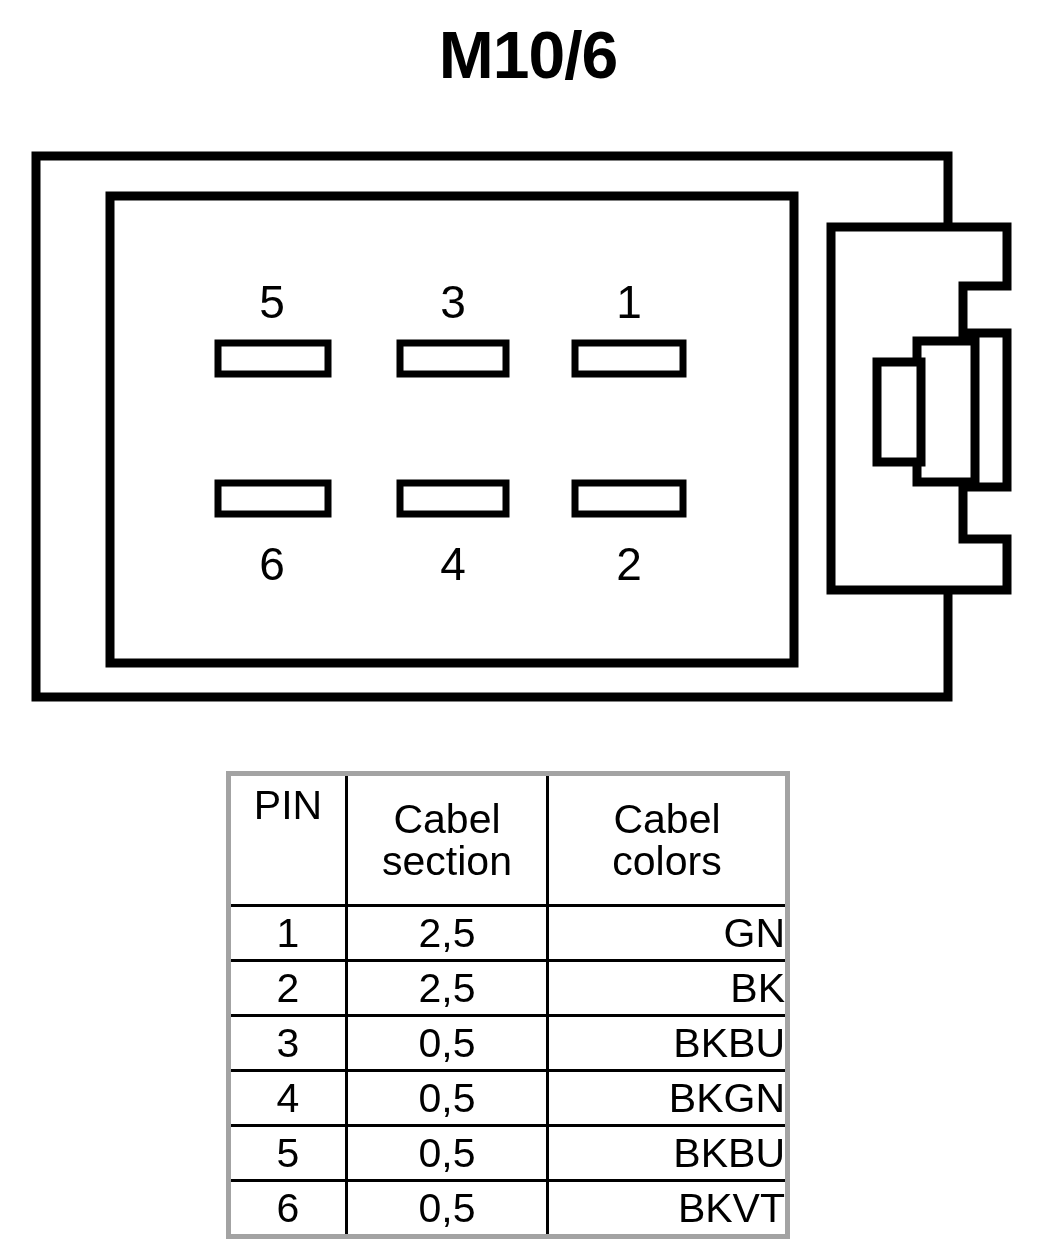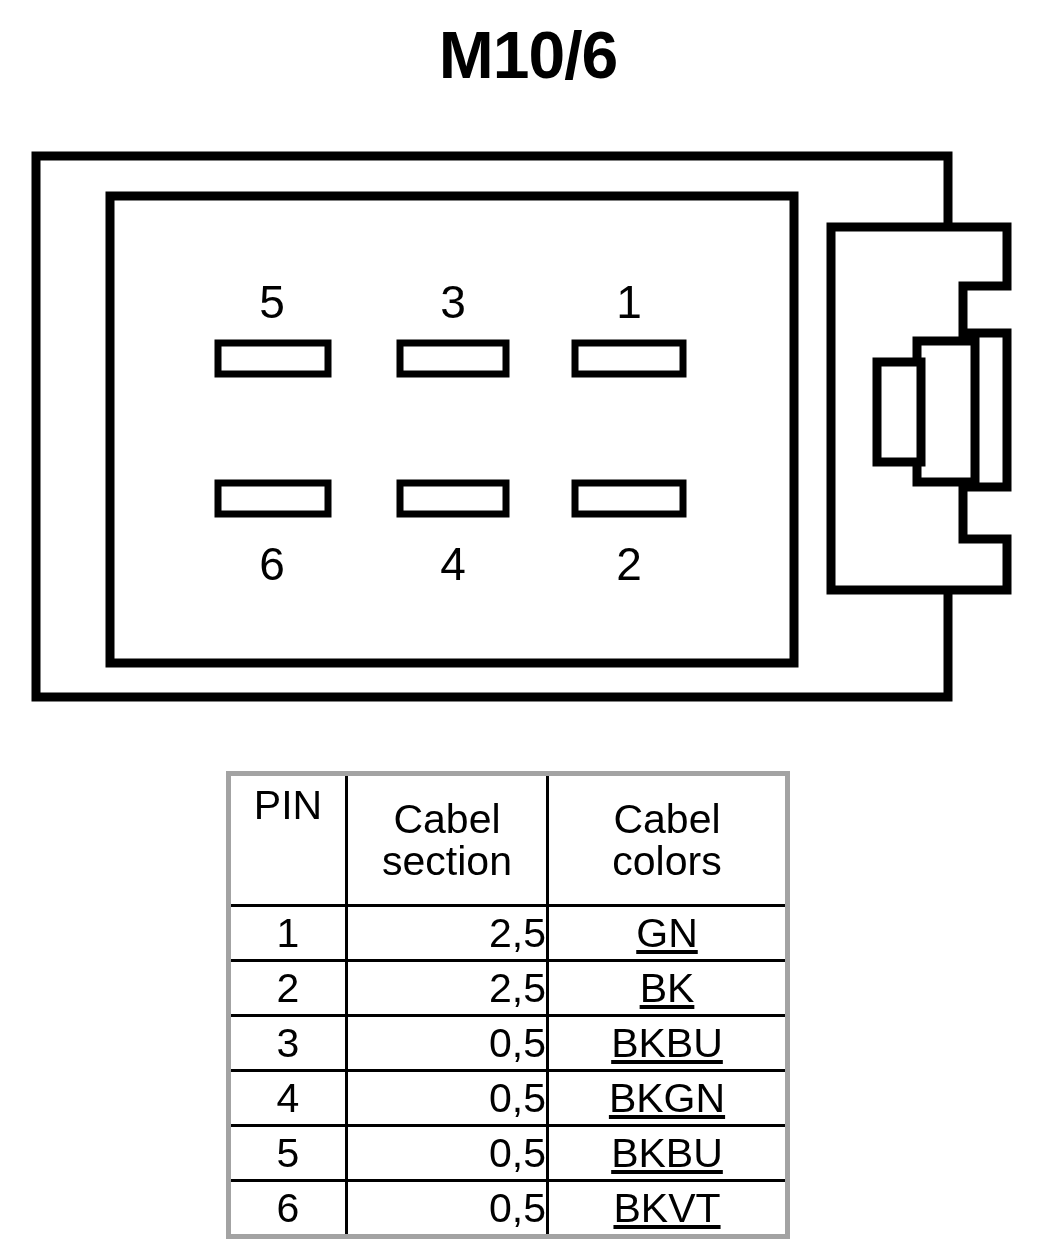--- a/index.html
+++ b/index.html
@@ -77,22 +77,22 @@
     vertical-align: middle;
     text-align: center;
     padding: 2px 4px;
   }
   table.pin-table thead th.h-pin { vertical-align: top; padding-top: 8px; }
   table.pin-table tbody td {
     height: 52px;
     vertical-align: middle;
   }
   td.cell-pin { text-align: center; }
-  td.cell-cs  { text-align: right; padding-left: 16px; }
-  td.cell-cc  { text-align: center; padding-left: 14px; text-decoration: underline; }
+  td.cell-cs  { text-align: center; padding-left: 16px; }
+  td.cell-cc  { text-align: right; padding-left: 14px; }
   .hdr-line { display: block; }
 </style>
 </head>
 <body>
 
 <div id="page">
 
   <div id="title">M10/6</div>
 
   <div id="connector-diagram">

